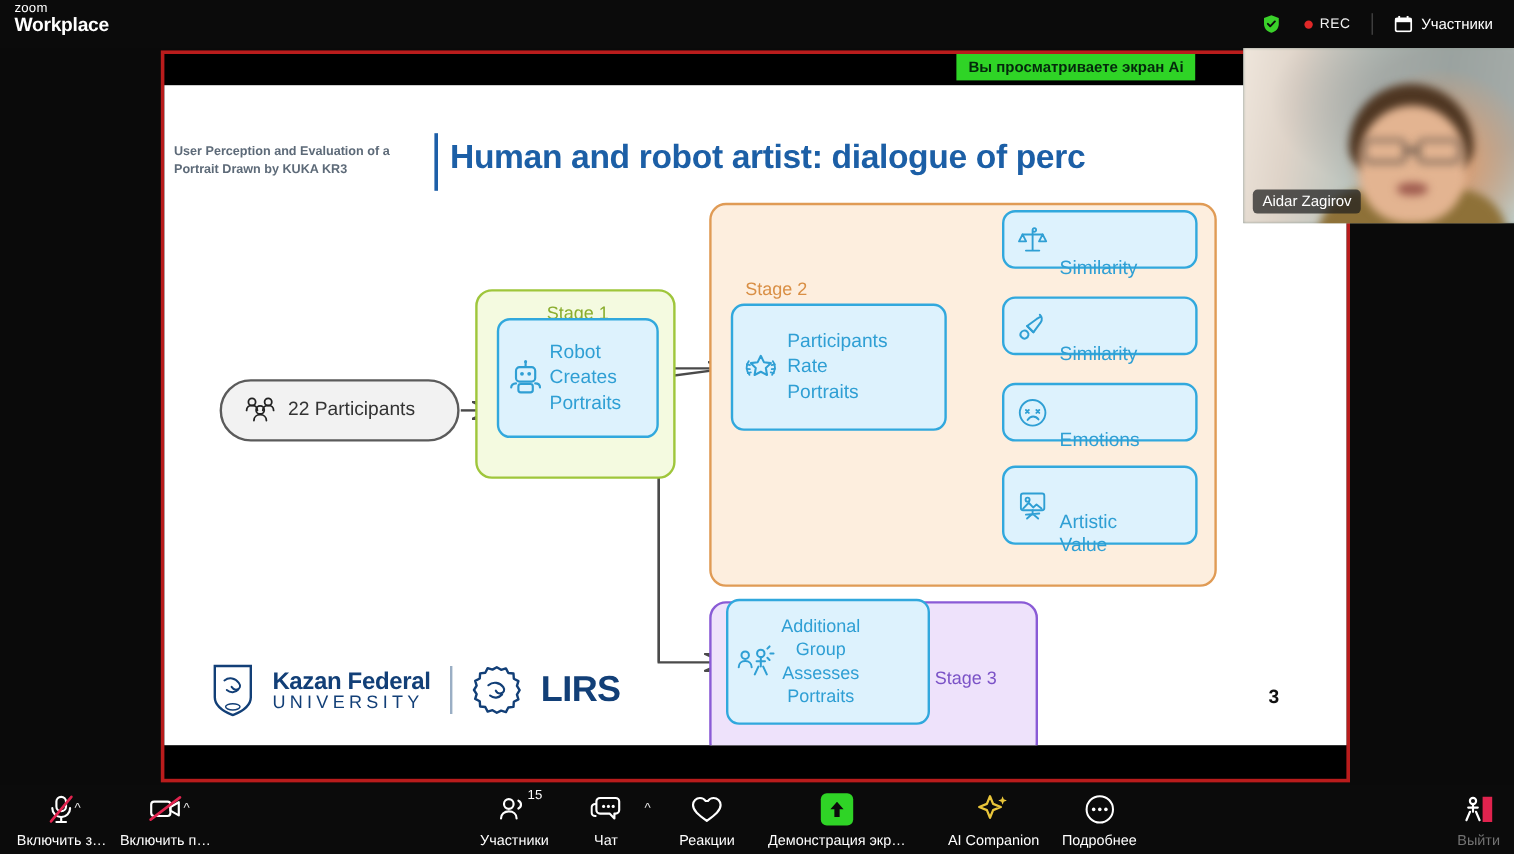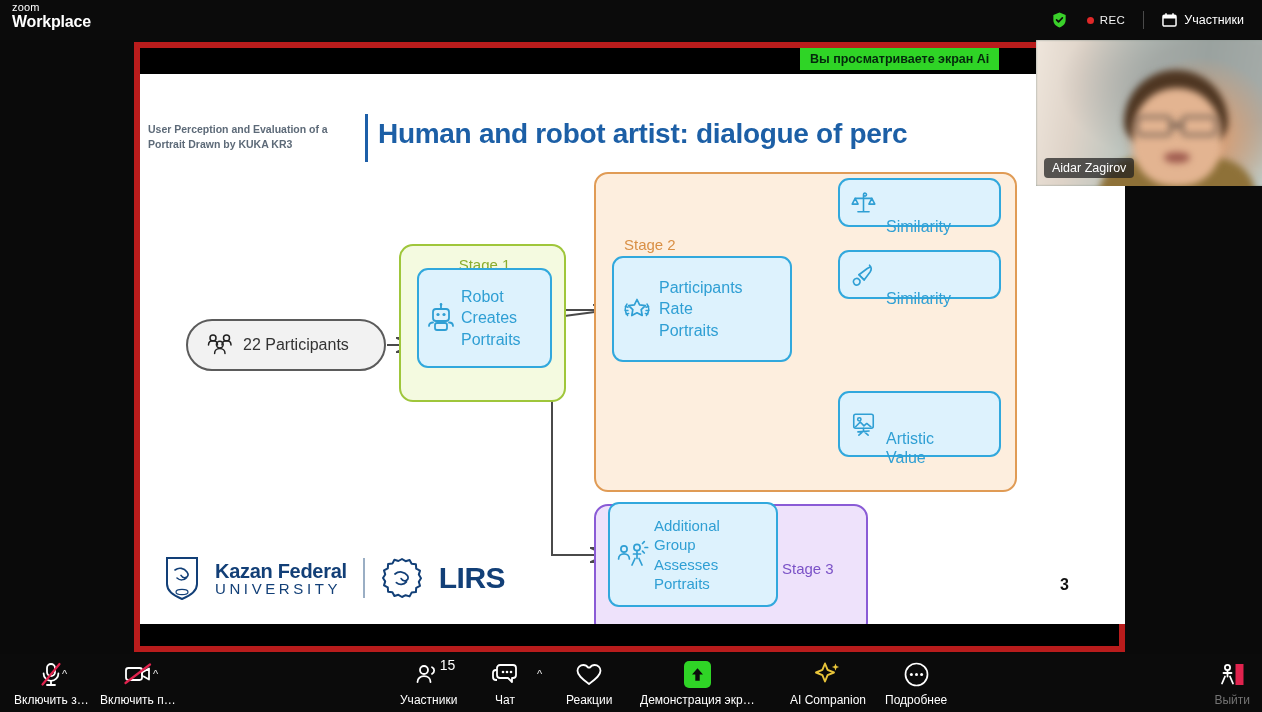--- a/index.html
+++ b/index.html
@@ -15,21 +15,21 @@
   #top-right{position:absolute;right:8px;top:0;height:40px;display:flex;align-items:center;gap:0;}
   .tr-item{display:flex;align-items:center;height:56px;padding:0 10px;color:#fff;font-size:12.5px;}
   .shield{width:15px;height:16px;display:block;}
   .rec-dot{width:7px;height:7px;border-radius:50%;background:#e02828;display:inline-block;margin-right:6px;}
   .rec-txt{font-size:11.5px;letter-spacing:.4px;color:#f2f2f2;}
   .tr-sep{width:1px;height:18px;background:#4a4a4a;margin:0 8px;}
   .cal-ico{width:15px;height:14px;margin-right:7px;display:block;}
 
   
   #share-frame{position:absolute;left:134px;top:42px;width:991px;height:610px;
-               border:6px solid #b91c1c;background:#000;z-index:1;}
+               border:3px solid #b91c1c;background:#000;z-index:1;}
   #share-banner{position:absolute;left:660px;top:0;height:22px;background:#2fd426;
                 color:#04290c;font-size:12.5px;font-weight:700;display:flex;align-items:center;
                 padding:0 10px;white-space:nowrap;z-index:3;}
   #slide{position:absolute;left:0;top:26px;width:985px;height:550px;background:#fff;overflow:hidden;}
 
   
   #slide-kicker{position:absolute;left:8px;top:48px;width:210px;color:#5d6a78;
                 font-size:10.5px;font-weight:700;line-height:1.45;}
   #slide-rule{position:absolute;left:225px;top:40px;width:3px;height:48px;background:#1d5fa8;}
   #slide-title{position:absolute;left:238px;top:44px;white-space:nowrap;color:#1c5fa6;
@@ -55,35 +55,35 @@
   #stage3-box{left:454px;top:414px;width:274px;height:132px;background:#eee2fb;border:2px solid #8a5bd6;}
   #stage3-lbl{position:absolute;left:186px;top:54px;color:#7b52c7;font-size:15px;}
 
   .bluebox{background:#ddf2fd;border:2px solid #31a8dd;border-radius:11px;}
   .bluebox .lbl{color:#2f9fd4;}
 
   #n-robot{left:277px;top:194px;width:135px;height:100px;padding-left:6px;gap:4px;}
   #n-robot .lbl{font-size:16px;line-height:1.33;}
   #n-rate{left:472px;top:182px;width:180px;height:106px;padding-left:6px;gap:5px;}
   #n-rate .lbl{font-size:16px;line-height:1.33;}
-  #n-addgroup{left:468px;top:428px;width:170px;height:105px;padding-left:6px;gap:4px;}
+  #n-addgroup{left:468px;top:428px;width:170px;height:105px;padding-left:6px;gap:4px;text-align:center;}
   #n-addgroup .lbl{font-size:15px;line-height:1.3;}
 
   .metric{width:163px;height:49px;padding-left:10px;gap:9px;}
   .metric .lbl{font-size:16px;line-height:1.2;margin-top:48px;}
   #n-similarity{left:698px;top:104px;}
   #n-aesthetics{left:698px;top:176px;}
   #n-emotions{left:698px;top:248px;}
   #n-artistic{left:698px;top:317px;height:66px;}
   #n-artistic .lbl{white-space:pre-line;}
 
   .ico{flex:0 0 auto;display:block;}
 
   
-  #logos{position:absolute;left:25px;bottom:24px;display:flex;align-items:center;gap:16px;}
+  #logos{position:absolute;left:40px;bottom:24px;display:flex;align-items:center;gap:16px;}
   .kfu-txt{line-height:1.0;}
   .kfu-1{font-size:20px;font-weight:700;color:#123f77;letter-spacing:-.3px;}
   .kfu-2{font-size:15px;font-weight:400;color:#123f77;letter-spacing:3.6px;}
   .logo-sep{width:2px;height:40px;background:#9aaec4;}
   .lirs-txt{font-size:30px;font-weight:700;color:#123f77;letter-spacing:-.5px;}
 
   
   #selfvideo{position:absolute;left:1036px;top:40px;width:256px;height:146px;z-index:8;
              overflow:hidden;background:#8d9a93;}
   #sv-bg{position:absolute;inset:0;
@@ -103,21 +103,21 @@
   #sv-name{position:absolute;left:8px;bottom:8px;background:rgba(30,30,30,.72);color:#fff;
            font-size:12.5px;padding:3px 8px;border-radius:4px;z-index:3;}
 
   
   #toolbar{position:absolute;left:0;bottom:0;width:1262px;height:58px;background:#0b0b0b;z-index:9;}
   .tb{position:absolute;bottom:5px;display:flex;flex-direction:column;align-items:center;
       justify-content:flex-end;color:#fff;}
   .tb .tb-ico{height:26px;display:flex;align-items:center;justify-content:center;position:relative;}
   .tb .tb-lbl{font-size:12px;margin-top:6px;white-space:nowrap;}
   .caret{position:absolute;bottom:16px;color:#e8e8e8;font-size:11px;}
-  .badge{position:absolute;left:24px;top:-4px;font-size:14px;color:#fff;}
+  .badge{position:absolute;left:24px;top:-4px;font-size:11px;color:#fff;}
 
   #tb-mic{left:14px;}     #car-mic{left:62px;}
   #tb-cam{left:100px;}    #car-cam{left:153px;}
   #tb-part{left:400px;}
   #tb-chat{left:492px;}   #car-chat{left:537px;}
   #tb-react{left:566px;}
   #tb-share{left:640px;}
   #tb-ai{left:790px;}
   #tb-more{left:885px;}
   #tb-leave{right:12px;color:#ff5c6e;}
@@ -288,20 +288,30 @@
         <svg class="ico" width="27" height="26" viewBox="0 0 28 28">
           <g fill="none" stroke="#2f9fd4" stroke-width="1.8" stroke-linecap="round" stroke-linejoin="round">
             <path d="M20.5 3.5c2.4 2.4 2.4 4.6.6 7.2l-6.4 8.6-5.6-5.6 8.6-6.4c2.6-1.8 4.8-1.8 2.8-3.8z"></path>
             <path d="M9.1 13.7l5.6 5.6"></path>
             <path d="M9 18.6c-1.6-1.6-4.4-1-5.6 1.2-.8 1.5-.2 3 .8 4s2.5 1.6 4 .8c2.2-1.2 2.8-4 1.2-5.6z"></path>
           </g>
         </svg>
         <span class="lbl">Similarity</span>
       </div>
 
+      <div class="node bluebox metric" id="n-emotions">
+        <svg class="ico" width="27" height="26" viewBox="0 0 28 28">
+          <g fill="none" stroke="#2f9fd4" stroke-width="1.7" stroke-linecap="round">
+            <circle cx="14" cy="14" r="11.5"></circle>
+            <path d="M8 11.5l2.6 2.6M10.6 11.5L8 14.1M17.4 11.5l2.6 2.6M20 11.5l-2.6 2.6"></path>
+            <path d="M9.5 20.5c1.4-2.2 3-3.2 5-3.2s3.6 1 4.8 2.6"></path>
+          </g>
+        </svg>
+        <span class="lbl">Emotions</span>
+      </div>
 
       <div class="node bluebox metric" id="n-artistic">
         <svg class="ico" width="27" height="26" viewBox="0 0 28 28">
           <g fill="none" stroke="#2f9fd4" stroke-width="1.7" stroke-linecap="round" stroke-linejoin="round">
             <rect x="3.5" y="3.5" width="21" height="15" rx="2"></rect>
             <circle cx="9.5" cy="9" r="1.8"></circle>
             <path d="M5.5 17l5-5.2 4 4.2 3-2.6 4.5 3.6"></path>
             <path d="M14 18.5v3.2M14 21.7l-5 4.3M14 21.7l5 4.3M8 22.5l12-1"></path>
           </g>
         </svg>

